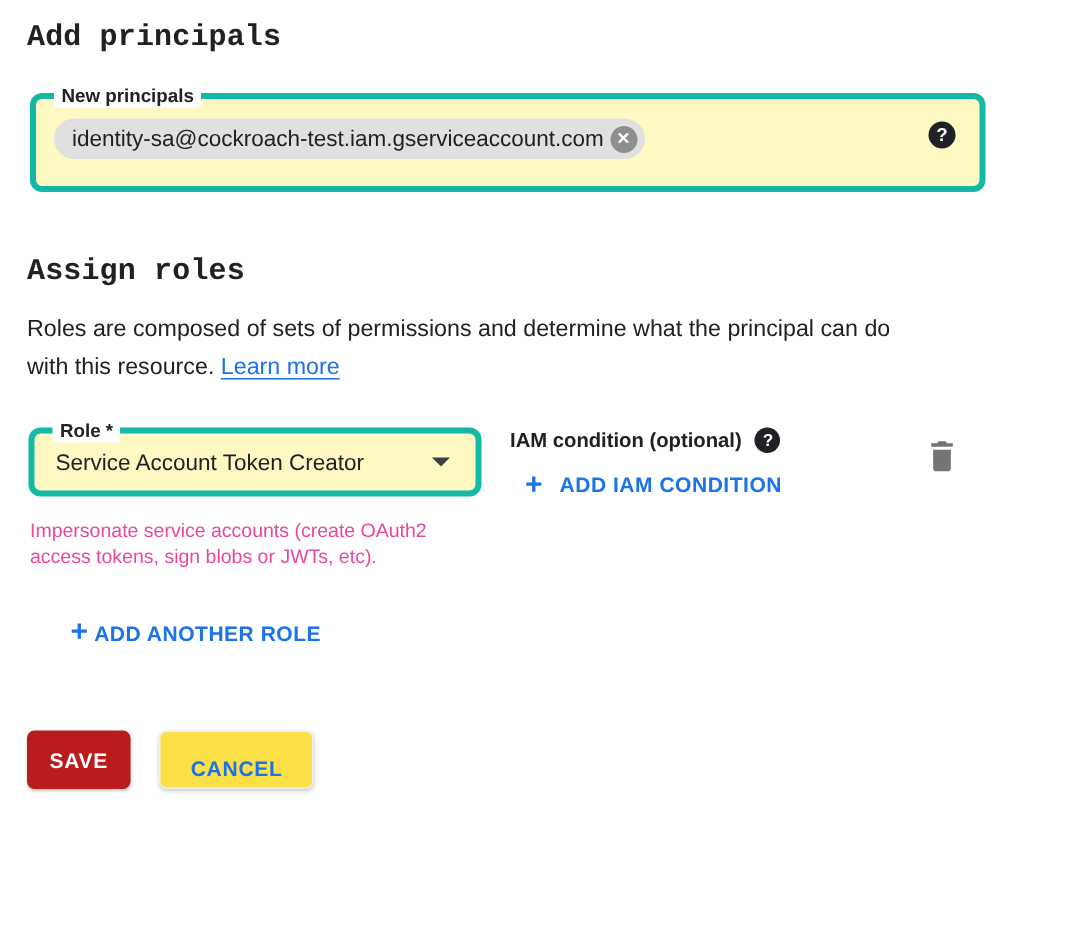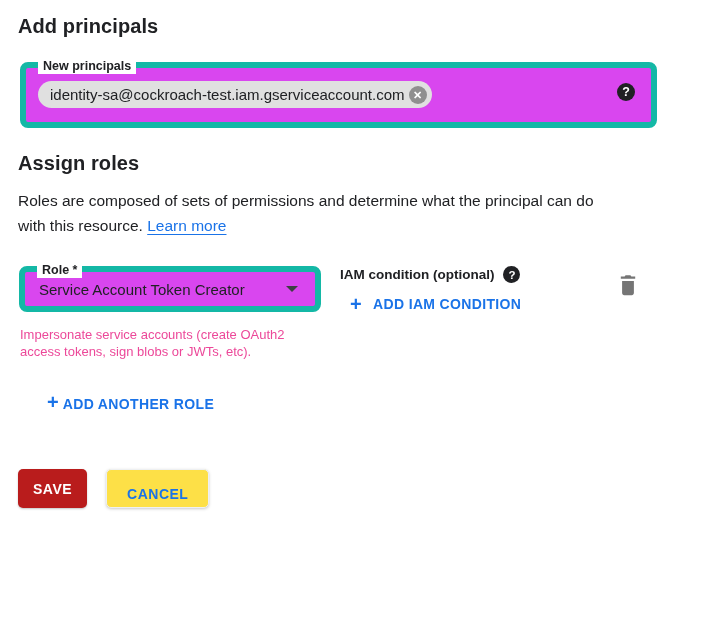--- a/index.html
+++ b/index.html
@@ -7,38 +7,38 @@
   body {
     width: 713px; height: 629px;
     font-family: "Liberation Sans", sans-serif;
     color: #202124;
     overflow: hidden;
   }
   .page { padding: 14px 18px 0 18px; width: 713px; }
 
   .section-title {
     font-size: 20px; font-weight: 700; letter-spacing: 0.1px;
-    margin: 0; line-height: 24px;
+    margin: 0; line-height: 24px; font-family: Liberation Mono, monospace;
   }
   .desc {
     font-size: 15.5px; line-height: 25px; margin: 13px 0 0 0;
   }
   .desc-1 { max-width: 656px; }
   .desc-2 { max-width: 600px; }
   a.link {
     color: #1a73e8; text-decoration: underline; cursor: pointer;
     text-underline-offset: 3px;
   }
 
   
   .outlined {
     position: relative;
-    border: 6px solid #14b8a6;
+    border: 4px solid #14b8a6;
     border-radius: 8px;
-    background: #d946ef;
+    background: #fef9c3;
   }
   .notch-label {
     position: absolute; top: -9px; left: 12px;
     background: #fff; padding: 0 5px;
     font-size: 12.5px; font-weight: 700; color: #202124;
     line-height: 15px; white-space: nowrap;
   }
 
   .principals-box {
     margin: 24px 0 0 2px;
@@ -61,21 +61,21 @@
   }
   .help-dot {
     width: 18px; height: 18px; border-radius: 50%;
     background: #202124; color: #fff;
     font-size: 12.5px; font-weight: 700;
     display: flex; align-items: center; justify-content: center;
     cursor: pointer; flex: none;
   }
   .principals-help { position: absolute; right: 16px; top: 15px; }
 
-  .title-roles { margin-top: 23px; }
+  .title-roles { margin-top: 42px; }
 
   .role-row { display: flex; align-items: flex-start; margin-top: 28px; }
   .role-col { width: 322px; flex: none; }
   .role-field {
     width: 302px; height: 46px; margin-left: 1px;
     display: flex; align-items: center;
     padding: 0 14px; cursor: pointer;
   }
   .role-value { flex: 1; font-size: 15px; color: #202124; white-space: nowrap; }
   .arrow-down {

